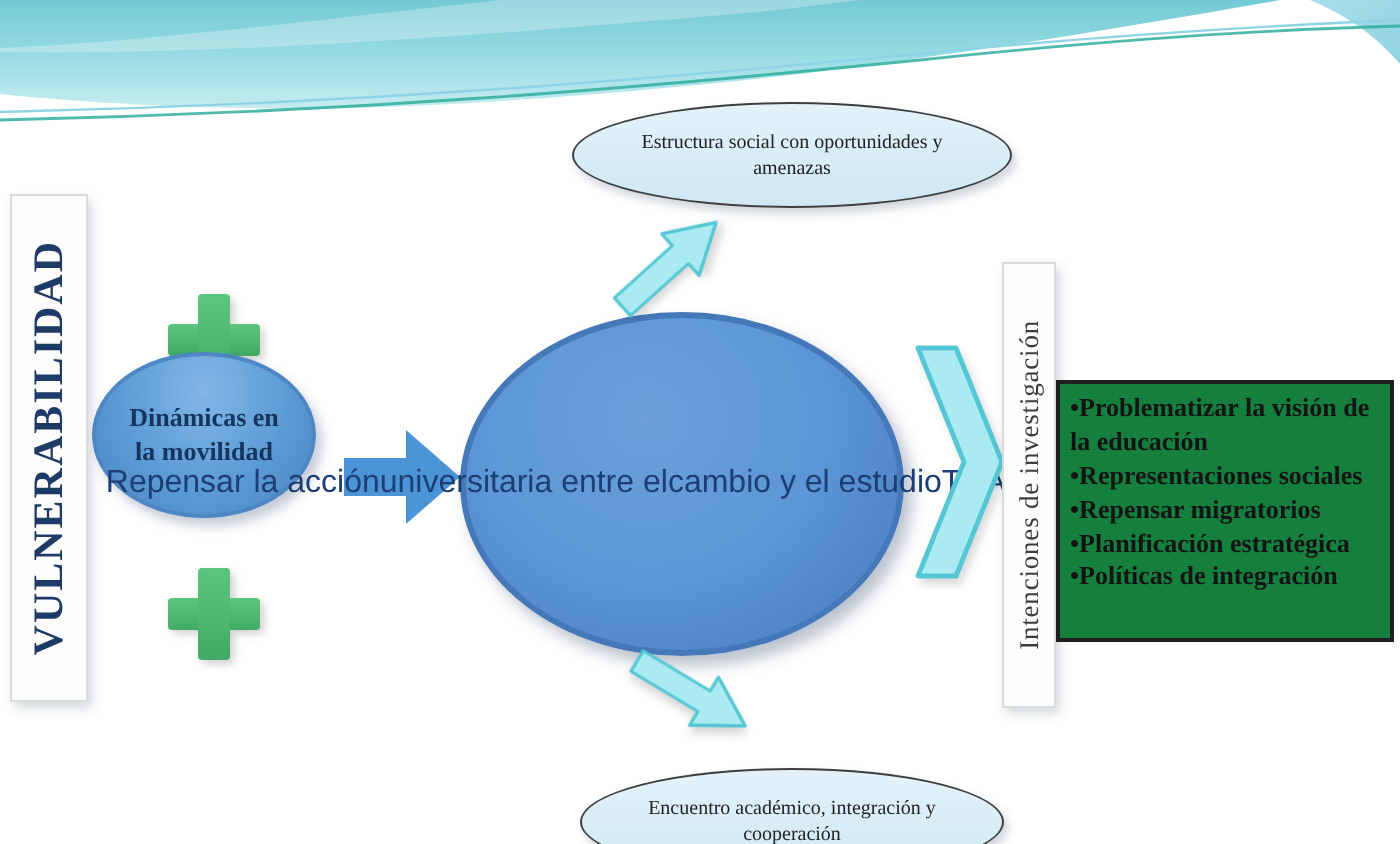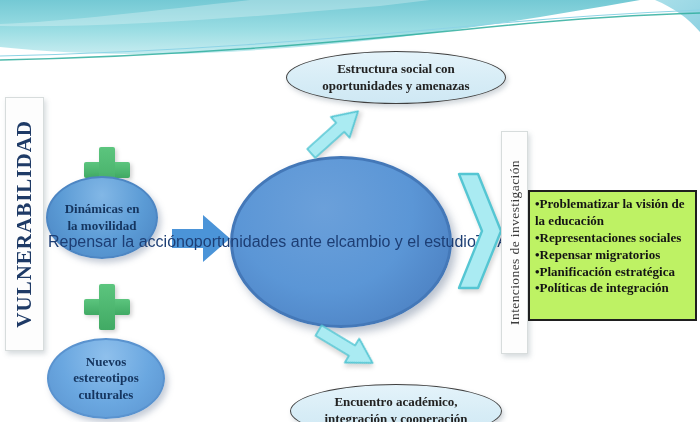--- a/index.html
+++ b/index.html
@@ -47,34 +47,34 @@
     box-shadow:4px 5px 8px rgba(80,100,130,.4);
     color:#1d3e74;font-family:"Liberation Sans",sans-serif;
     font-size:16px;line-height:1.35;padding:10px 22px;
     flex-direction:row;
   }
   .central .cline{white-space:nowrap;}
   .outcome{
     background:linear-gradient(180deg,#e4f3fa 0%,#d6ecf6 60%,#cfe8f4 100%);
     border:1.5px solid #3f3f3f;
     box-shadow:2px 3px 5px rgba(100,120,135,.3);
-    color:#222222;font-weight:bold;font-size:13px;line-height:1.3;
+    color:#222222;font-weight:normal;font-size:10px;line-height:1.3;
     padding:4px 20px;
   }
   
   .plus{position:absolute;width:46px;height:46px;filter:drop-shadow(2px 2px 2px rgba(0,0,0,.18));}
   .plus span{position:absolute;background:linear-gradient(180deg,#5cc57e,#41aa64);border-radius:2px;}
   .plus .h{left:0;top:15px;width:46px;height:16px;}
   .plus .v{left:15px;top:0;width:16px;height:46px;}
   
   .arrow{position:absolute;}
   .cyan-rot{transform-origin:50% 50%;filter:drop-shadow(2px 3px 2px rgba(0,0,0,.15));}
   
   .bullets{
-    position:absolute;background:#bef264;border:2px solid #1f1f1f;
+    position:absolute;background:#15803d;border:2px solid #1f1f1f;
     box-sizing:border-box;padding:4px 5px;
     font-weight:bold;font-size:13px;line-height:1.3;color:#141414;
   }
   .bullets ul{list-style:none;margin:0;padding:0;}
 </style>
 </head>
 <body>
 
 <div class="canvas">
 
@@ -109,31 +109,28 @@
 
   <div class="ellipse factor" style="left:46px;top:176px;width:112px;height:83px;">
     <span>Dinámicas en la movilidad</span>
   </div>
 
   <div class="plus" style="left:84px;top:284px;">
     <span class="h"></span>
       <span class="v"></span>
   </div>
 
-  <div class="ellipse factor lighter" style="left:47px;top:338px;width:118px;height:81px;">
-    <span>Nuevos estereotipos culturales</span>
-  </div>
 
   <svg class="arrow" style="left:172px;top:215px;" width="58" height="47" viewBox="0 0 58 47">
     <polygon points="0,14 31,14 31,0 58,23.5 31,47 31,33 0,33" fill="#4b94d8"></polygon>
   </svg>
 
   <div class="ellipse central" style="left:230px;top:156px;width:222px;height:172px;">
     <div class="cline">Repensar la acción</div>
-    <div class="cline">oportunidades ante el</div>
+    <div class="cline">universitaria entre el</div>
     <div class="cline">cambio y el estudio</div>
     <div class="cline">TRANSFRONTERIZO</div>
   </div>
 
   <svg class="arrow cyan-rot" style="left:302px;top:117px;transform:rotate(-42deg);" width="66" height="30" viewBox="0 0 66 30">
     <polygon points="1,9 40,9 40,1 64,15 40,29 40,21 1,21" fill="#aaebf2" stroke="#55c6d3" stroke-width="1.6" stroke-linejoin="round"></polygon>
   </svg>
 
   <div class="ellipse outcome" style="left:286px;top:51px;width:220px;height:53px;">
     <span>Estructura social con oportunidades y amenazas</span>

